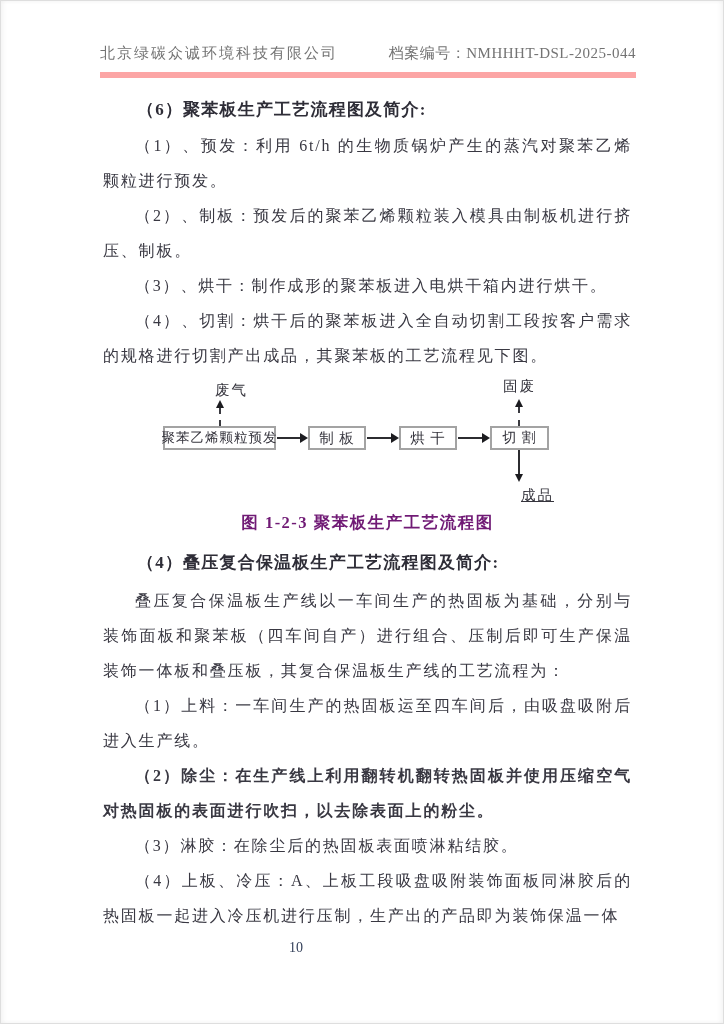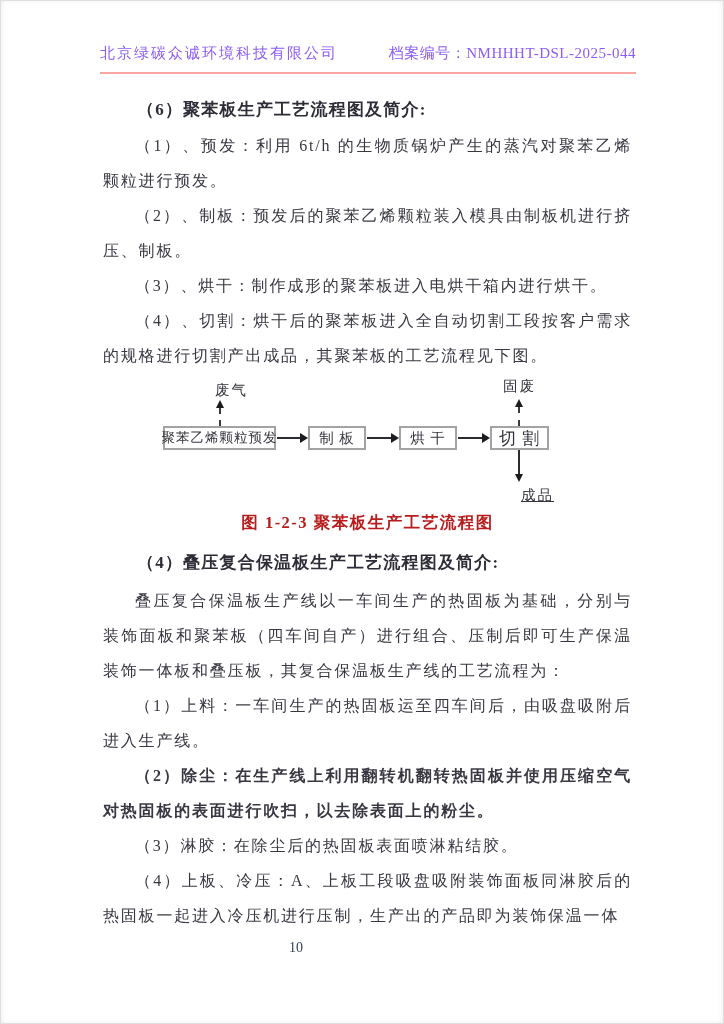--- a/index.html
+++ b/index.html
@@ -13,23 +13,23 @@
     background:#ffffff;
     box-shadow: inset 0 0 0 1px #dedede, inset 3px 0 5px rgba(0,0,0,0.05), inset -3px 0 5px rgba(0,0,0,0.05);
     overflow:hidden;
     color:#393842;
   }
 
   
   .header {
     position:absolute; left:100px; top:44px; width:536px;
     display:flex; justify-content:space-between; align-items:baseline;
-    border-bottom:2px solid #fca5a5;
+    border-bottom:6px solid #fca5a5;
     padding-bottom:9px;
-    font-size:15px; color:#8b5cf6;
+    font-size:15px; color:#737373;
   }
   .header .company { letter-spacing:2px; }
   .header .docnum { letter-spacing:0.5px; }
 
   
   .tblock {
     position:absolute; left:103px; width:529px;
     font-size:16px; line-height:35px; letter-spacing:1.8px;
     text-align:justify; color:#393842;
   }
@@ -61,21 +61,21 @@
   .solid-down { position:absolute; width:0; border-left:2px solid #2c2c30; }
   .solid-down::after {
     content:""; position:absolute; left:-5px; bottom:-8px;
     border-left:4px solid transparent; border-right:4px solid transparent;
     border-top:8px solid #1c1c20;
   }
 
   .caption {
     position:absolute; left:103px; top:512px; width:529px;
     text-align:center; font-weight:bold; font-size:16.5px;
-    letter-spacing:1.5px; color:#b91c1c;
+    letter-spacing:1.5px; color:#701a75;
   }
 
   .page-number {
     position:absolute; left:0; top:940px; width:592px;
     text-align:center; font-size:14px; color:#34405a;
   }
 </style>
 </head>
 <body>
 
@@ -101,21 +101,21 @@
 
     <div class="fbox" style="left:205px; top:51px; width:58px; font-size:14.5px;">制 板</div>
     <div class="arrow-right" style="left:264px; top:62px; width:25px;"></div>
 
     <div class="fbox" style="left:296px; top:51px; width:58px; font-size:14.5px;">烘 干</div>
     <div class="arrow-right" style="left:355px; top:62px; width:25px;"></div>
 
     <span class="flabel" style="left:400px; top:2px;">固废</span>
     <div class="dash-up" style="left:415px; top:32px; height:19px;"></div>
 
-    <div class="fbox" style="left:387px; top:51px; width:59px; font-size:17px;">切 割</div>
+    <div class="fbox" style="left:387px; top:51px; width:59px; font-size:14px;">切 割</div>
 
     <div class="solid-down" style="left:415px; top:75px; height:24px;"></div>
     <span class="flabel" style="left:418px; top:111px;text-decoration:underline;">成品</span>
   </div>
 
   <div class="caption">图 1-2-3 聚苯板生产工艺流程图</div>
 
   <div class="tblock heading indent" style="top:545px;">（4）叠压复合保温板生产工艺流程图及简介:</div>
   <div class="tblock indent" style="top:583px;">叠压复合保温板生产线以一车间生产的热固板为基础，分别与装饰面板和聚苯板（四车间自产）进行组合、压制后即可生产保温装饰一体板和叠压板，其复合保温板生产线的工艺流程为：</div>
   <div class="tblock indent" style="top:688px;">（1）上料：一车间生产的热固板运至四车间后，由吸盘吸附后进入生产线。</div>

